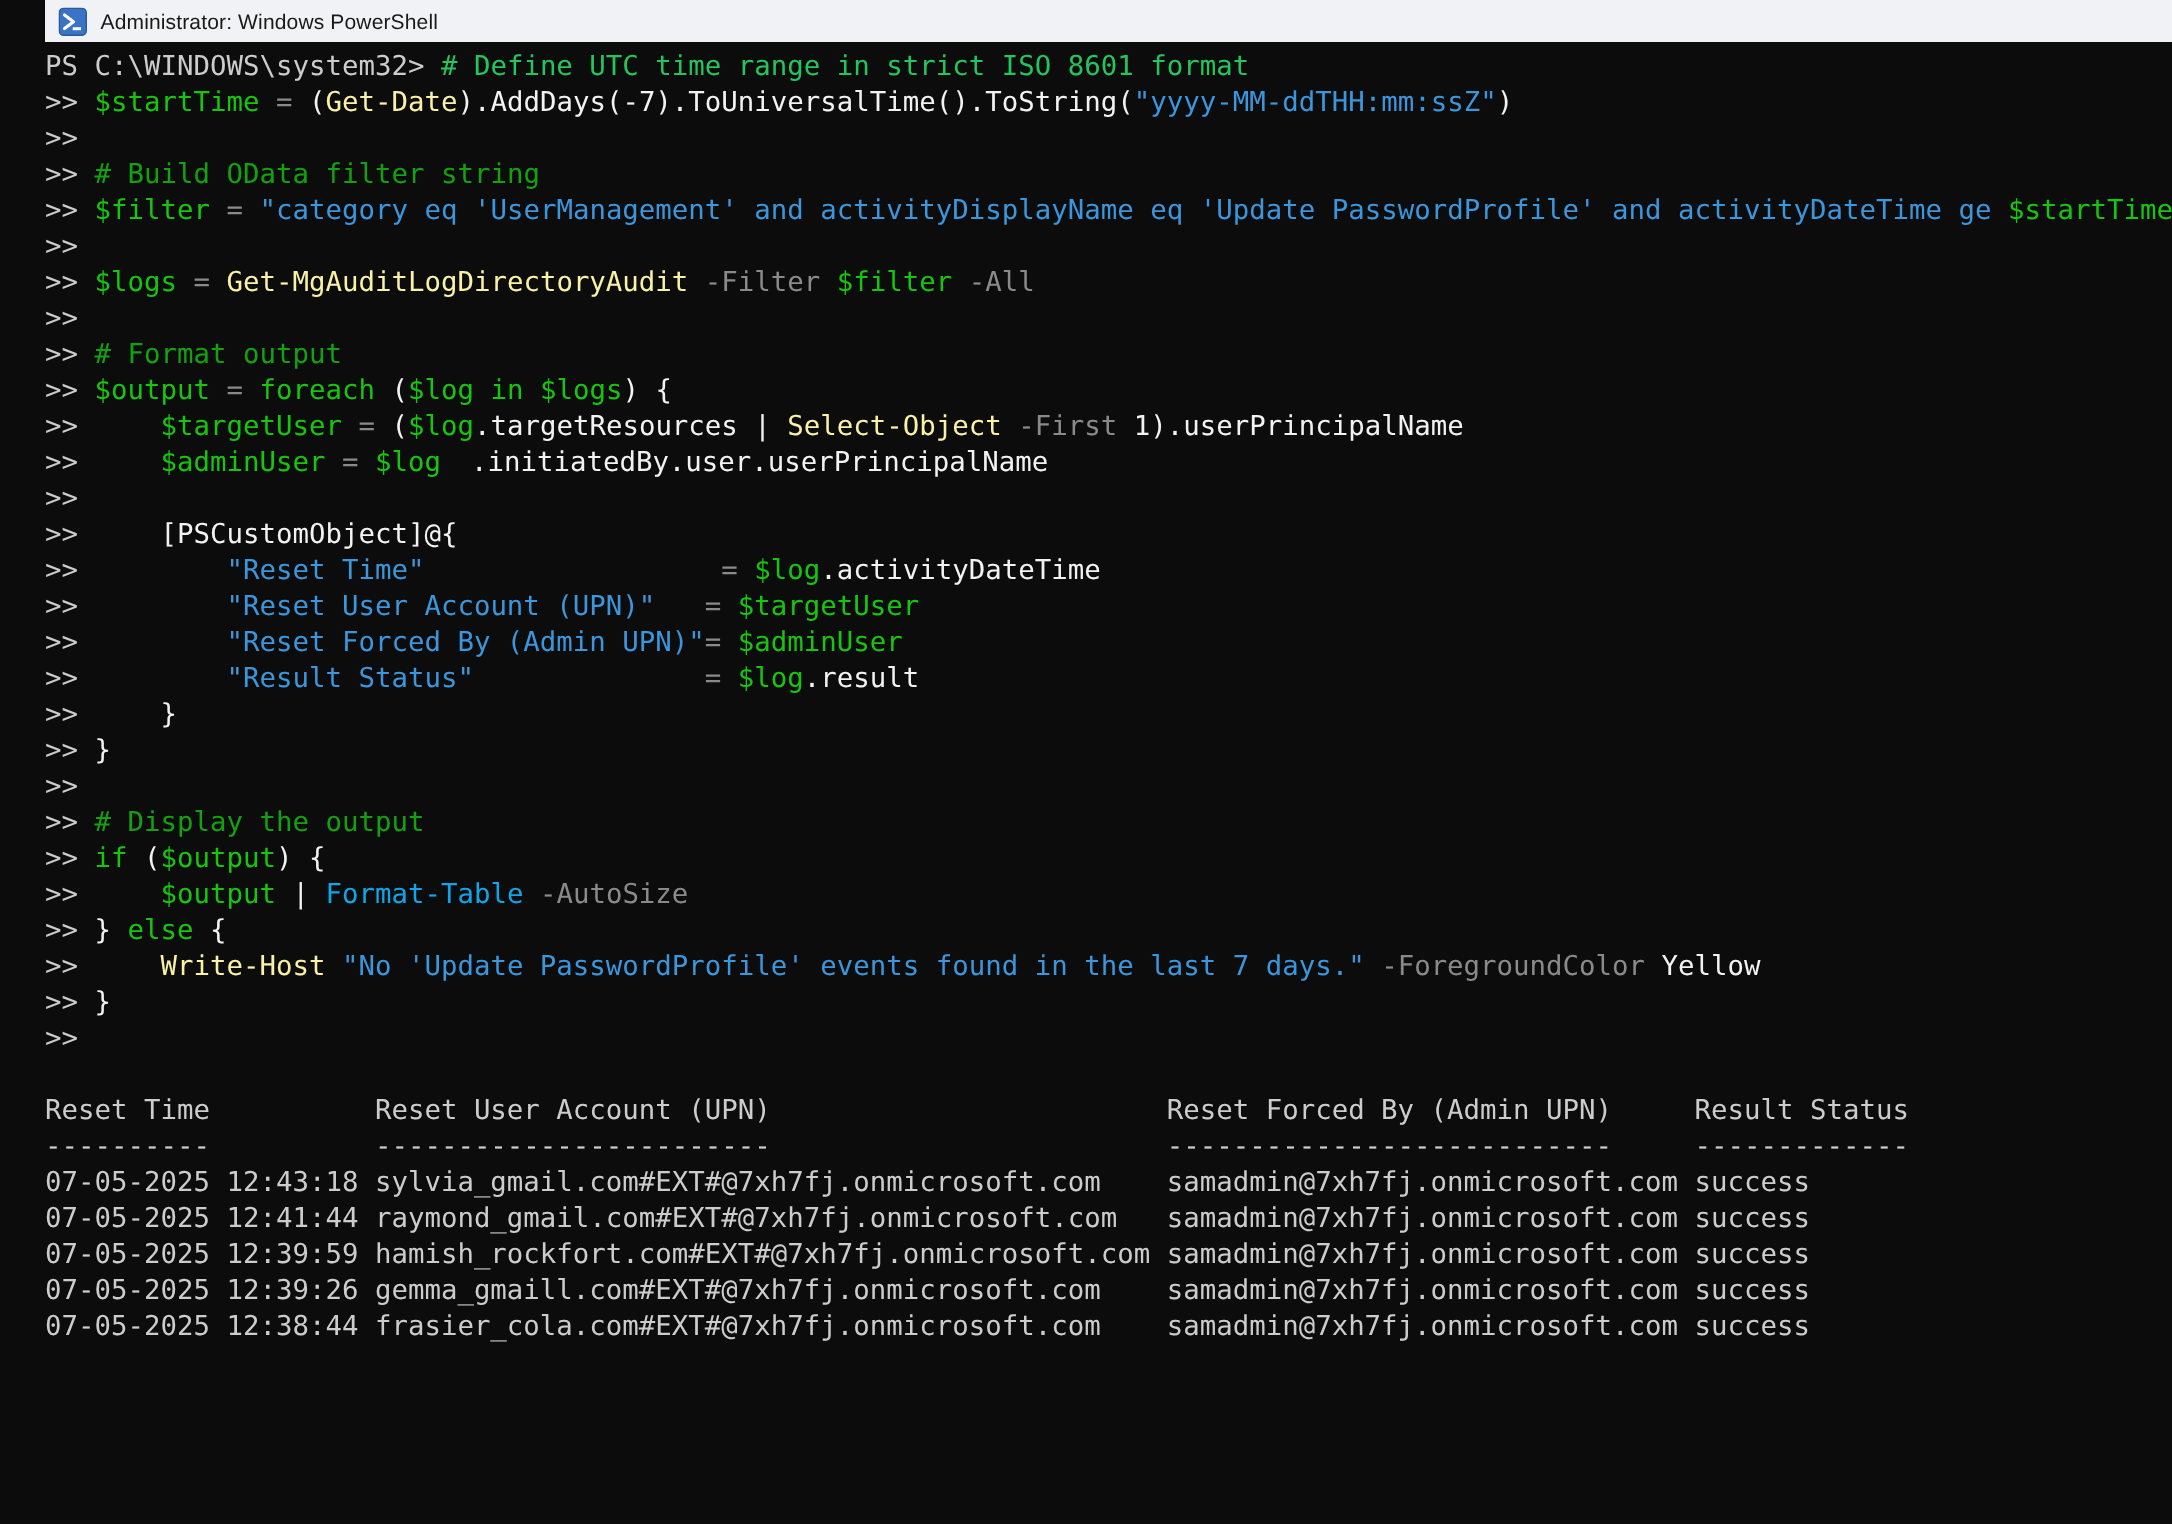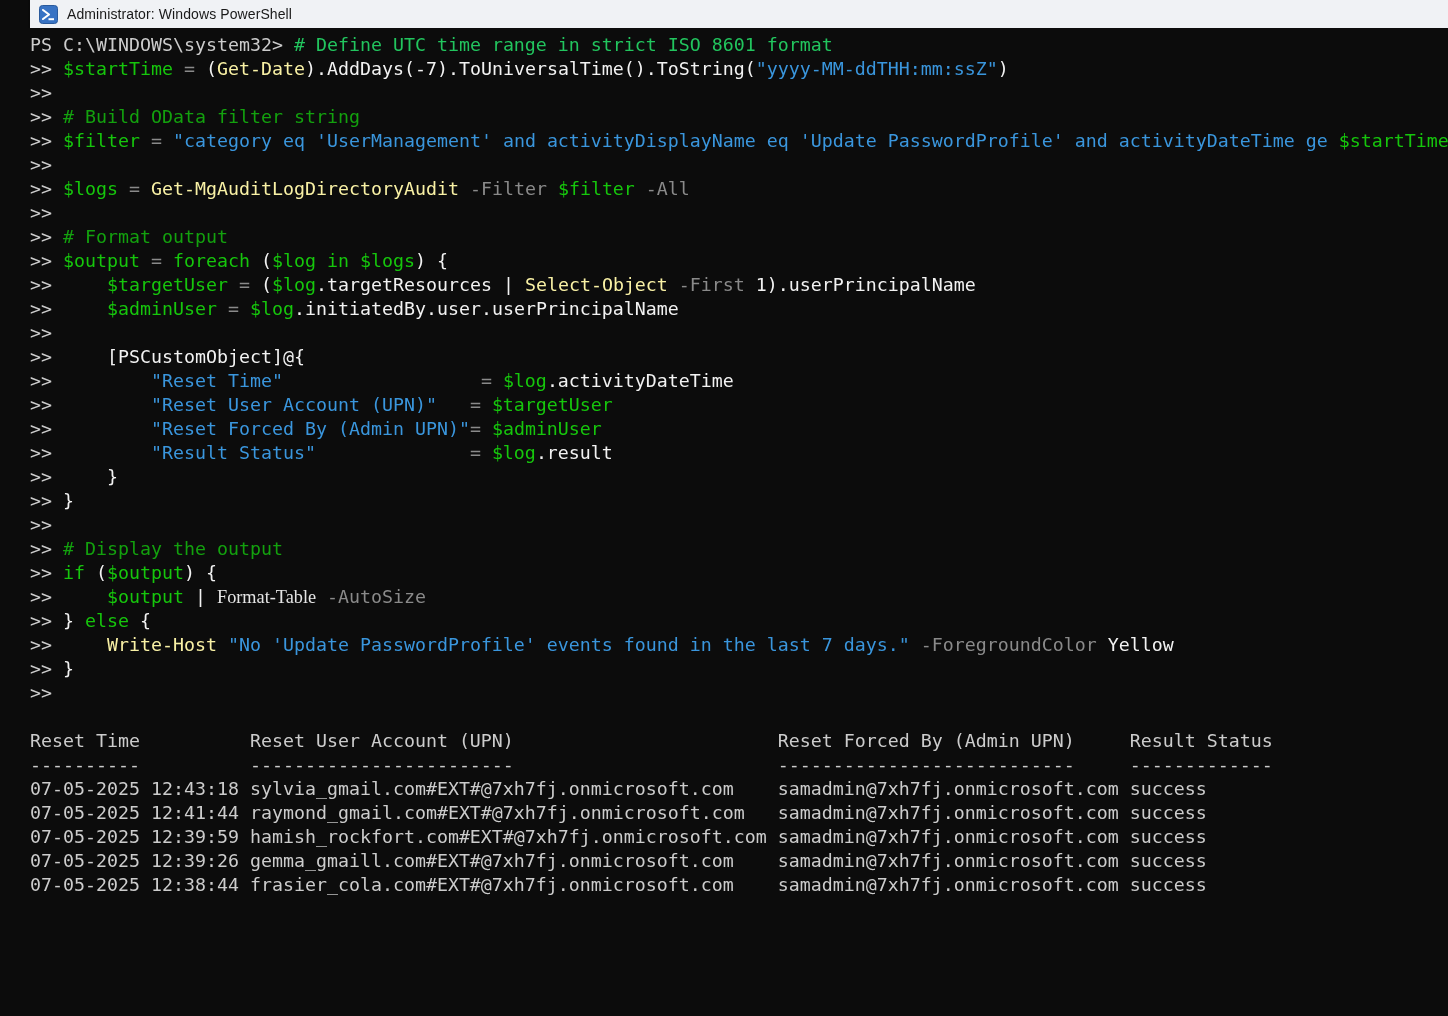--- a/index.html
+++ b/index.html
@@ -34,33 +34,33 @@
       <div class="ln"><span style="color: rgb(204, 204, 204);">&gt;&gt; </span><span style="color: rgb(22, 198, 12);">$startTime</span><span style="color: rgb(138, 138, 138);"> = </span><span style="color: rgb(242, 242, 242);">(</span><span style="color: rgb(249, 241, 165);">Get-Date</span><span style="color: rgb(242, 242, 242);">).AddDays(-7).ToUniversalTime().ToString(</span><span style="color: rgb(58, 150, 221);">"yyyy-MM-ddTHH:mm:ssZ"</span><span style="color: rgb(242, 242, 242);">)</span></div>
       <div class="ln"><span style="color: rgb(204, 204, 204);">&gt;&gt;</span></div>
       <div class="ln"><span style="color: rgb(204, 204, 204);">&gt;&gt; </span><span style="color: rgb(19, 161, 14);"># Build OData filter string</span></div>
       <div class="ln"><span style="color: rgb(204, 204, 204);">&gt;&gt; </span><span style="color: rgb(22, 198, 12);">$filter</span><span style="color: rgb(138, 138, 138);"> = </span><span style="color: rgb(58, 150, 221);">"category eq 'UserManagement' and activityDisplayName eq 'Update PasswordProfile' and activityDateTime ge </span><span style="color: rgb(22, 198, 12);">$startTime</span><span style="color: rgb(58, 150, 221);">"</span></div>
       <div class="ln"><span style="color: rgb(204, 204, 204);">&gt;&gt;</span></div>
       <div class="ln"><span style="color: rgb(204, 204, 204);">&gt;&gt; </span><span style="color: rgb(22, 198, 12);">$logs</span><span style="color: rgb(138, 138, 138);"> = </span><span style="color: rgb(249, 241, 165);">Get-MgAuditLogDirectoryAudit</span><span style="color: rgb(138, 138, 138);"> -Filter </span><span style="color: rgb(22, 198, 12);">$filter</span><span style="color: rgb(138, 138, 138);"> -All</span></div>
       <div class="ln"><span style="color: rgb(204, 204, 204);">&gt;&gt;</span></div>
       <div class="ln"><span style="color: rgb(204, 204, 204);">&gt;&gt; </span><span style="color: rgb(19, 161, 14);"># Format output</span></div>
       <div class="ln"><span style="color: rgb(204, 204, 204);">&gt;&gt; </span><span style="color: rgb(22, 198, 12);">$output</span><span style="color: rgb(138, 138, 138);"> = </span><span style="color: rgb(22, 198, 12);">foreach</span><span style="color: rgb(242, 242, 242);"> (</span><span style="color: rgb(22, 198, 12);">$log</span><span style="color: rgb(22, 198, 12);"> in </span><span style="color: rgb(22, 198, 12);">$logs</span><span style="color: rgb(242, 242, 242);">) {</span></div>
       <div class="ln"><span style="color: rgb(204, 204, 204);">&gt;&gt;     </span><span style="color: rgb(22, 198, 12);">$targetUser</span><span style="color: rgb(138, 138, 138);"> = </span><span style="color: rgb(242, 242, 242);">(</span><span style="color: rgb(22, 198, 12);">$log</span><span style="color: rgb(242, 242, 242);">.targetResources | </span><span style="color: rgb(249, 241, 165);">Select-Object</span><span style="color: rgb(138, 138, 138);"> -First </span><span style="color: rgb(242, 242, 242);">1</span><span style="color: rgb(242, 242, 242);">).userPrincipalName</span></div>
-      <div class="ln"><span style="color: rgb(204, 204, 204);">&gt;&gt;     </span><span style="color: rgb(22, 198, 12);">$adminUser</span><span style="color: rgb(138, 138, 138);"> = </span><span style="color: rgb(22, 198, 12);">$log</span><span style="color: rgb(242, 242, 242);">.initiatedBy.user.userPrincipalName</span></div>
+      <div class="ln"><span style="color: rgb(204, 204, 204);">&gt;&gt;     </span><span style="color: rgb(22, 198, 12);">$adminUser</span><span style="color: rgb(138, 138, 138);"> = </span><span style="color: rgb(22, 198, 12);">$log</span><span style="color: rgb(242, 242, 242); padding-left: 20px;">.initiatedBy.user.userPrincipalName</span></div>
       <div class="ln"><span style="color: rgb(204, 204, 204);">&gt;&gt;</span></div>
       <div class="ln"><span style="color: rgb(204, 204, 204);">&gt;&gt;     </span><span style="color: rgb(242, 242, 242);">[PSCustomObject]@{</span></div>
       <div class="ln"><span style="color: rgb(204, 204, 204);">&gt;&gt;         </span><span style="color: rgb(58, 150, 221);">"Reset Time"</span><span style="color: rgb(138, 138, 138);">                  = </span><span style="color: rgb(22, 198, 12);">$log</span><span style="color: rgb(242, 242, 242);">.activityDateTime</span></div>
       <div class="ln"><span style="color: rgb(204, 204, 204);">&gt;&gt;         </span><span style="color: rgb(58, 150, 221);">"Reset User Account (UPN)"</span><span style="color: rgb(138, 138, 138);">   = </span><span style="color: rgb(22, 198, 12);">$targetUser</span></div>
       <div class="ln"><span style="color: rgb(204, 204, 204);">&gt;&gt;         </span><span style="color: rgb(58, 150, 221);">"Reset Forced By (Admin UPN)"</span><span style="color: rgb(138, 138, 138);">= </span><span style="color: rgb(22, 198, 12);">$adminUser</span></div>
       <div class="ln"><span style="color: rgb(204, 204, 204);">&gt;&gt;         </span><span style="color: rgb(58, 150, 221);">"Result Status"</span><span style="color: rgb(138, 138, 138);">              = </span><span style="color: rgb(22, 198, 12);">$log</span><span style="color: rgb(242, 242, 242);">.result</span></div>
       <div class="ln"><span style="color: rgb(204, 204, 204);">&gt;&gt;     </span><span style="color: rgb(242, 242, 242);">}</span></div>
       <div class="ln"><span style="color: rgb(204, 204, 204);">&gt;&gt; </span><span style="color: rgb(242, 242, 242);">}</span></div>
       <div class="ln"><span style="color: rgb(204, 204, 204);">&gt;&gt;</span></div>
       <div class="ln"><span style="color: rgb(204, 204, 204);">&gt;&gt; </span><span style="color: rgb(19, 161, 14);"># Display the output</span></div>
       <div class="ln"><span style="color: rgb(204, 204, 204);">&gt;&gt; </span><span style="color: rgb(22, 198, 12);">if</span><span style="color: rgb(242, 242, 242);"> (</span><span style="color: rgb(22, 198, 12);">$output</span><span style="color: rgb(242, 242, 242);">) {</span></div>
-      <div class="ln"><span style="color: rgb(204, 204, 204);">&gt;&gt;     </span><span style="color: rgb(22, 198, 12);">$output</span><span style="color: rgb(242, 242, 242);"> | </span><span style="color: #e5e5e5; font-family: Liberation Serif, serif;">Format-Table</span><span style="color: rgb(138, 138, 138);"> -AutoSize</span></div>
+      <div class="ln"><span style="color: rgb(204, 204, 204);">&gt;&gt;     </span><span style="color: rgb(22, 198, 12);">$output</span><span style="color: rgb(242, 242, 242);"> | </span><span style="color: #0ea5e9;">Format-Table</span><span style="color: rgb(138, 138, 138);"> -AutoSize</span></div>
       <div class="ln"><span style="color: rgb(204, 204, 204);">&gt;&gt; </span><span style="color: rgb(242, 242, 242);">} </span><span style="color: rgb(22, 198, 12);">else</span><span style="color: rgb(242, 242, 242);"> {</span></div>
       <div class="ln"><span style="color: rgb(204, 204, 204);">&gt;&gt;     </span><span style="color: rgb(249, 241, 165);">Write-Host</span><span style="color: rgb(58, 150, 221);"> "No 'Update PasswordProfile' events found in the last 7 days."</span><span style="color: rgb(138, 138, 138);"> -ForegroundColor </span><span style="color: rgb(242, 242, 242);">Yellow</span></div>
       <div class="ln"><span style="color: rgb(204, 204, 204);">&gt;&gt; </span><span style="color: rgb(242, 242, 242);">}</span></div>
       <div class="ln"><span style="color: rgb(204, 204, 204);">&gt;&gt;</span></div>
       <div class="ln">&nbsp;</div>
       <div class="ln"><span style="color: rgb(204, 204, 204);">Reset Time          Reset User Account (UPN)                        Reset Forced By (Admin UPN)     Result Status</span></div>
       <div class="ln"><span style="color: rgb(204, 204, 204);">----------          ------------------------                        ---------------------------     -------------</span></div>
       <div class="ln"><span style="color: rgb(204, 204, 204);">07-05-2025 12:43:18 sylvia_gmail.com#EXT#@7xh7fj.onmicrosoft.com    samadmin@7xh7fj.onmicrosoft.com success</span></div>
       <div class="ln"><span style="color: rgb(204, 204, 204);">07-05-2025 12:41:44 raymond_gmail.com#EXT#@7xh7fj.onmicrosoft.com   samadmin@7xh7fj.onmicrosoft.com success</span></div>
       <div class="ln"><span style="color: rgb(204, 204, 204);">07-05-2025 12:39:59 hamish_rockfort.com#EXT#@7xh7fj.onmicrosoft.com samadmin@7xh7fj.onmicrosoft.com success</span></div>

